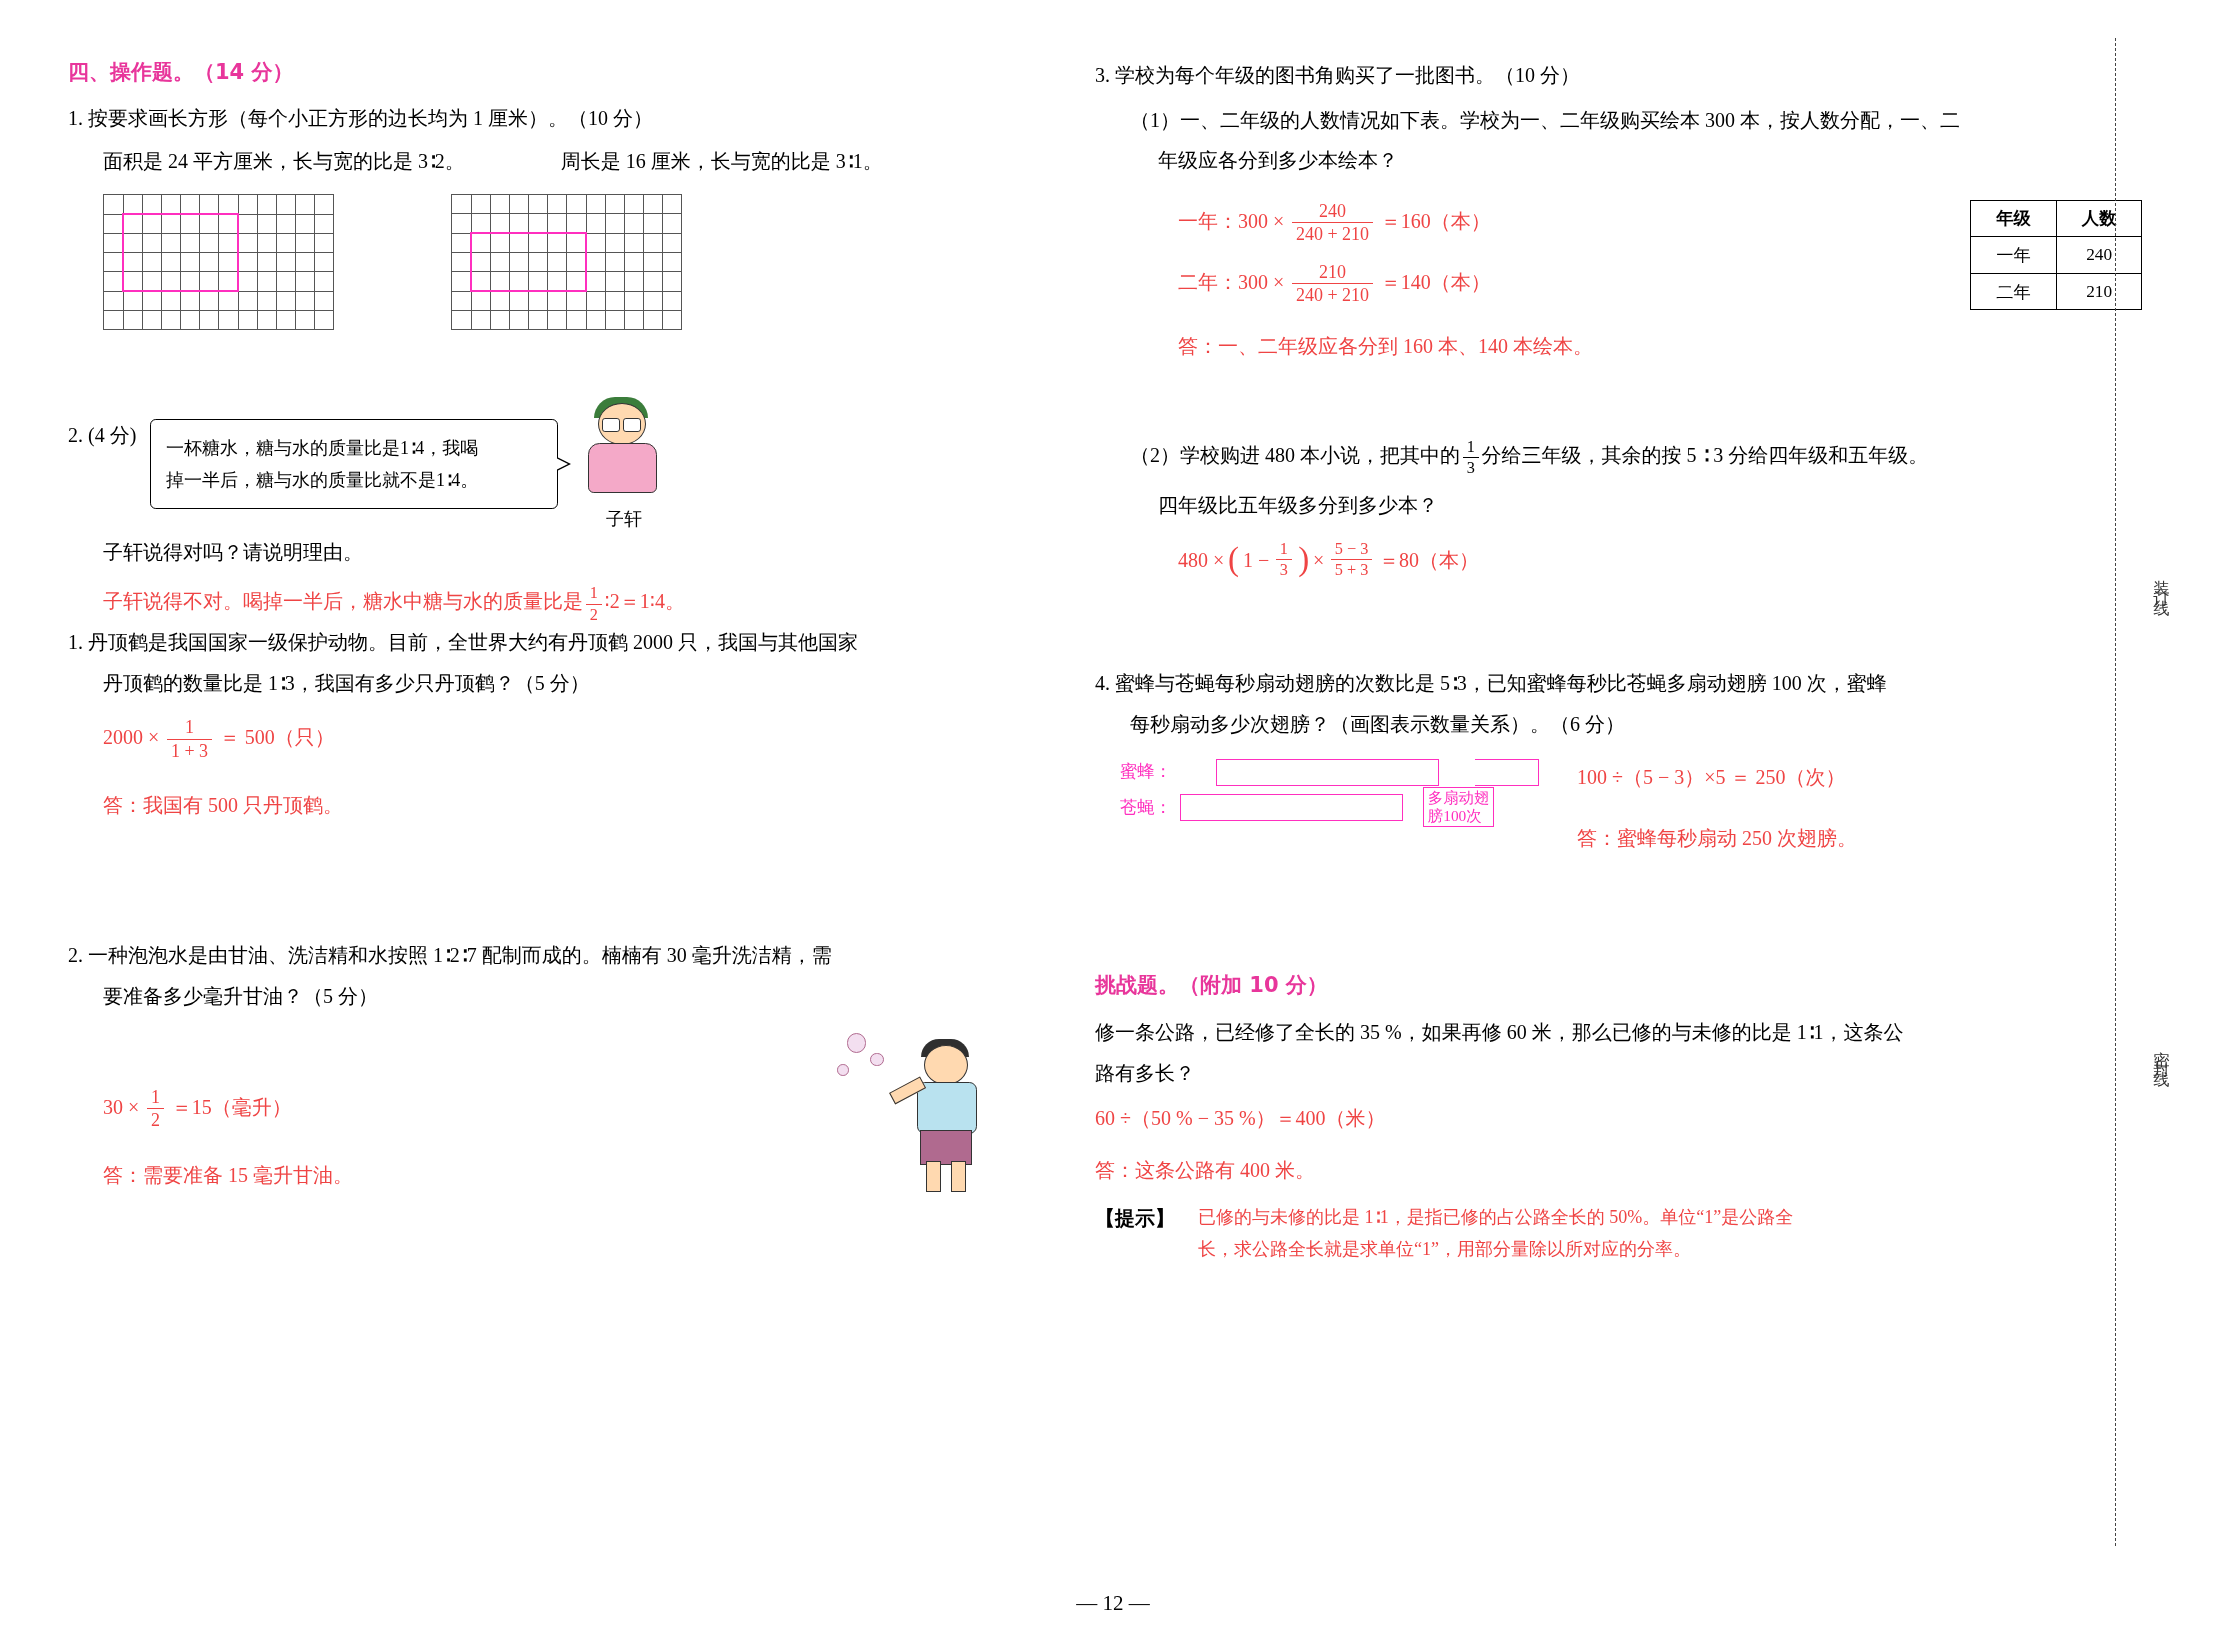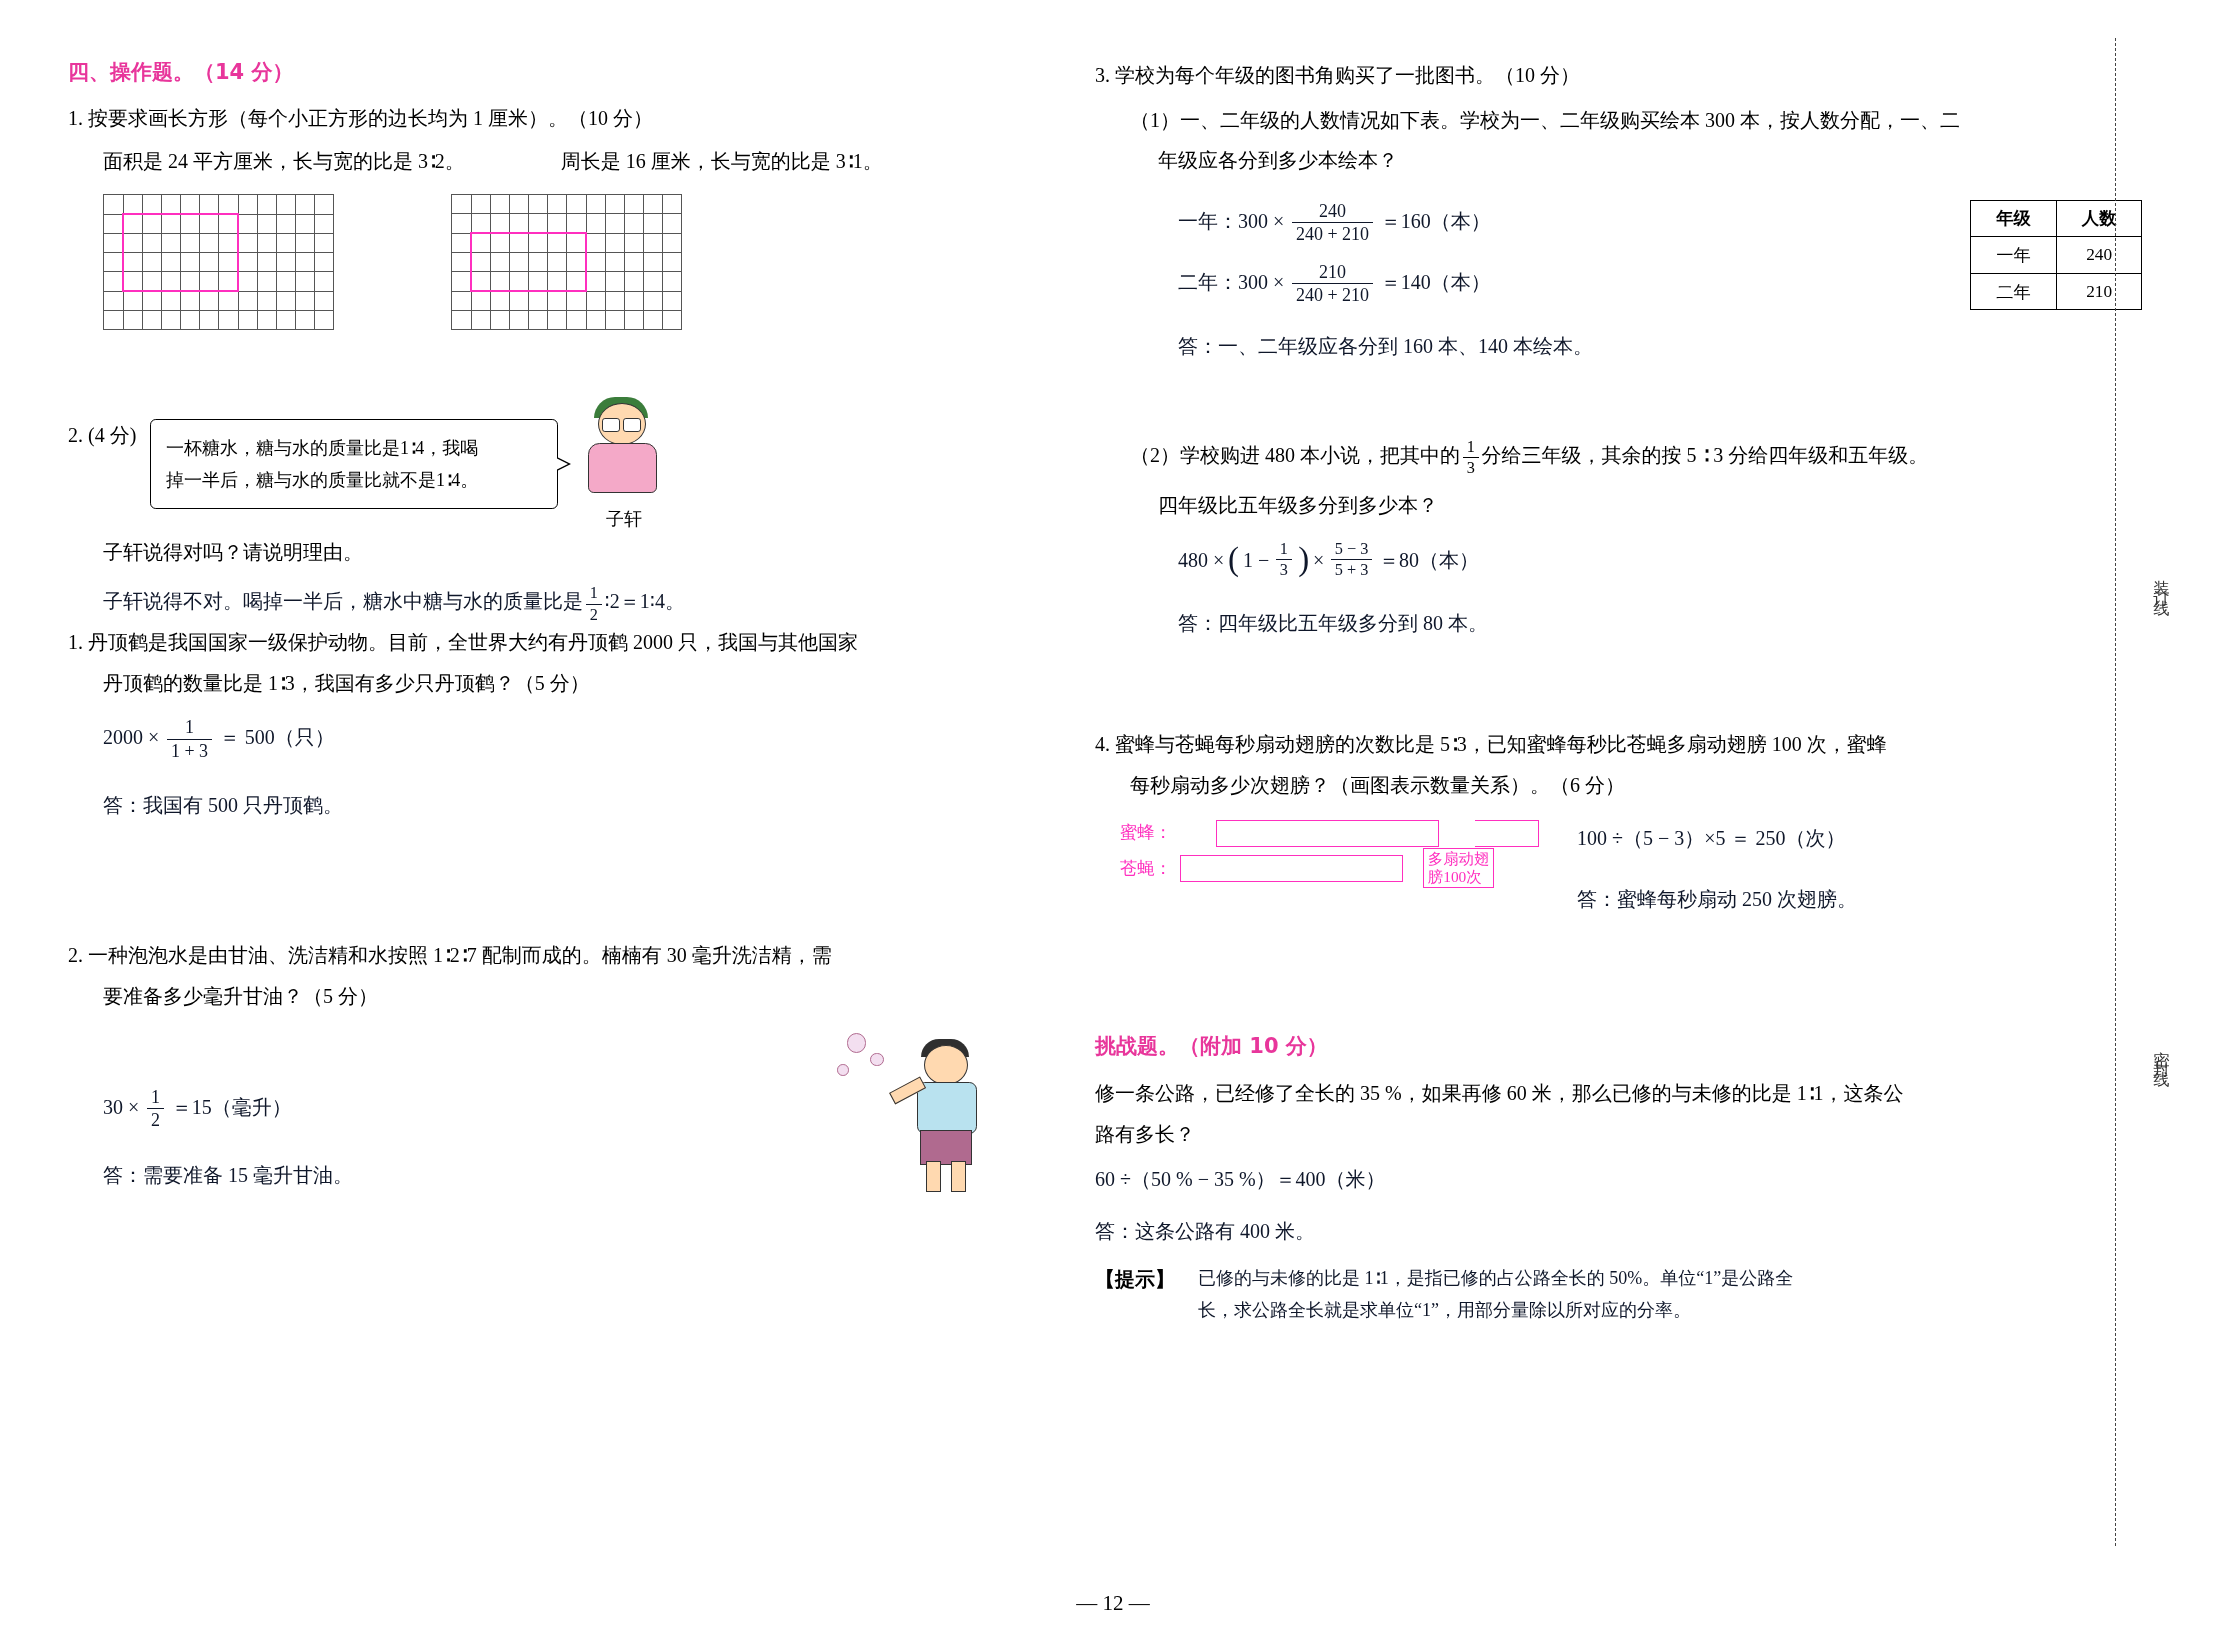--- a/index.html
+++ b/index.html
@@ -15,21 +15,21 @@
   .col-left{position:absolute;left:68px;top:58px;width:975px;}
   .col-right{position:absolute;left:1095px;top:58px;width:1057px;}
 
   .sec-head{
     color:#e8369b;font-weight:bold;font-size:21px;margin-bottom:15.4px;
     font-family:"DejaVu Sans", sans-serif;
   }
   .qline{font-size:20px;line-height:1.75;margin:0 0 5.8px 0;}
   .indent{margin-left:35px;}
   .indent2{margin-left:63px;}
-  .ans{color:#0f172a;font-size:20px;line-height:1.8;font-family:"Liberation Serif",serif;}
+  .ans{color:#ef4444;font-size:20px;line-height:1.8;font-family:"Liberation Serif",serif;}
   .small{font-size:18px;}
 
   
   .frac{display:inline-block;vertical-align:middle;text-align:center;margin:0 2.9px;}
   .frac .num{display:block;border-bottom:1.3px solid currentColor;padding:0 3.8px;line-height:1.25;font-size:16.3px;}
   .frac .den{display:block;padding:0 3.8px;line-height:1.25;font-size:16.3px;}
   .frac.big .num,.frac.big .den{font-size:18px;}
   table.grid{border-collapse:collapse;}
   table.grid td{width:18px;height:18px;border:1px solid #555;padding:0;}
   table.grid td.hl-t{border-top:2.1px solid #ff2fbf;}
@@ -438,21 +438,20 @@
             <span class="den">3</span>
           </span>
         <span style="font-size:33px;line-height:0.8;">)</span>
         <span>×</span>
         <span class="frac">
             <span class="num">5 − 3</span>
             <span class="den">5 + 3</span>
           </span>
         <span>＝80（本）</span>
       </div>
-      <div class="ans" style="margin-left:83px;margin-top:25px;">答：四年级比五年级多分到 80 本。</div>
     </div>
 
     <div style="margin-top:86px;">
       <div class="qline">4. 蜜蜂与苍蝇每秒扇动翅膀的次数比是 5∶3，已知蜜蜂每秒比苍蝇多扇动翅膀 100 次，蜜蜂</div>
       <div class="qline indent">每秒扇动多少次翅膀？（画图表示数量关系）。（6 分）</div>
 
       <div style="display:flex;gap:38px;margin-top:17.3px;">
         <div style="margin-left:25px;">
           <div style="display:flex;align-items:flex-start;margin-bottom:1px;gap:36px;">
             <span class="lbl" style="width:60px;">蜜蜂：</span>

